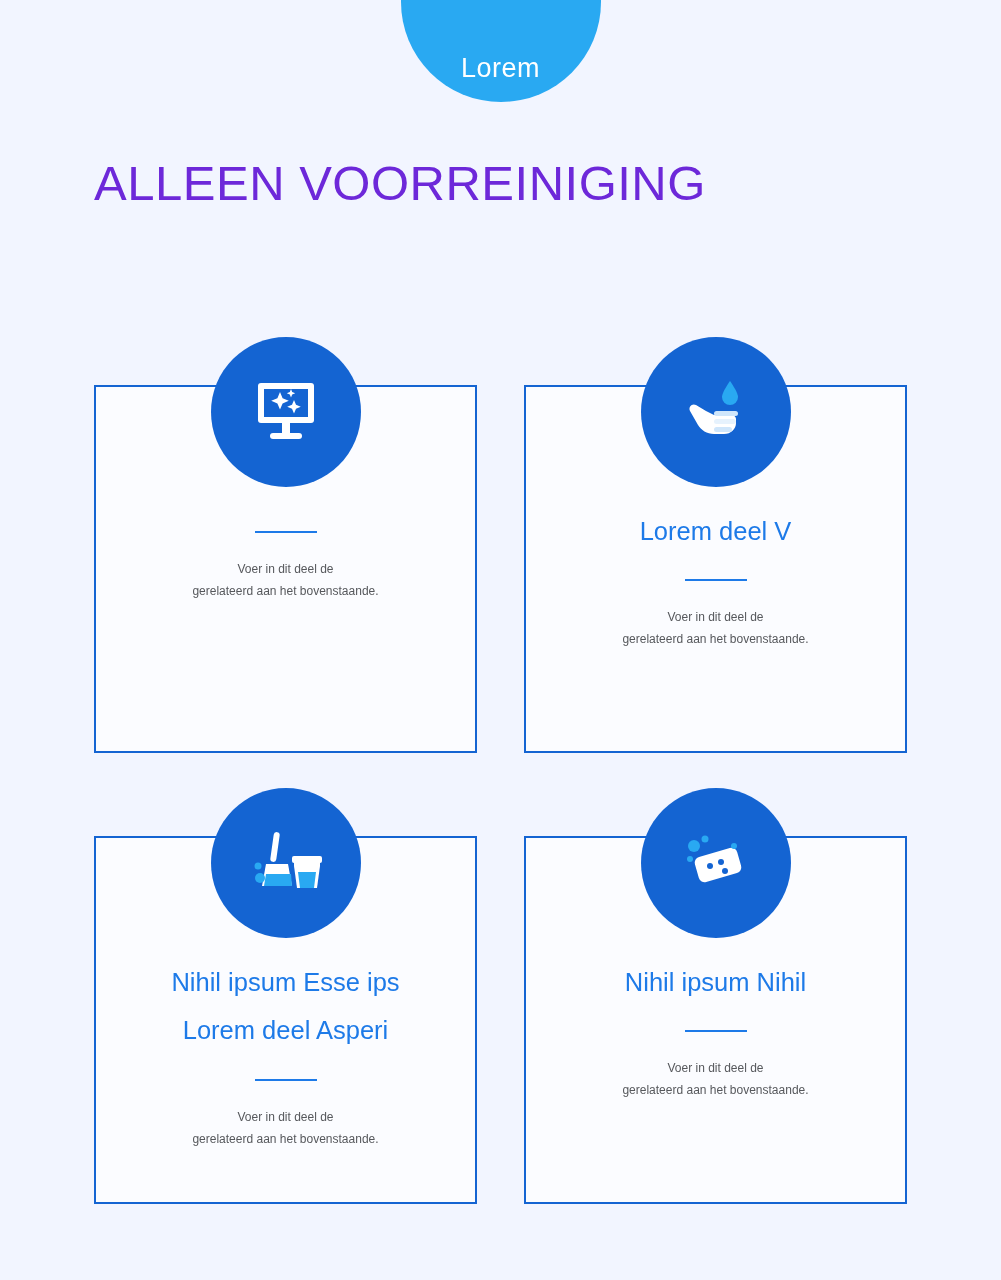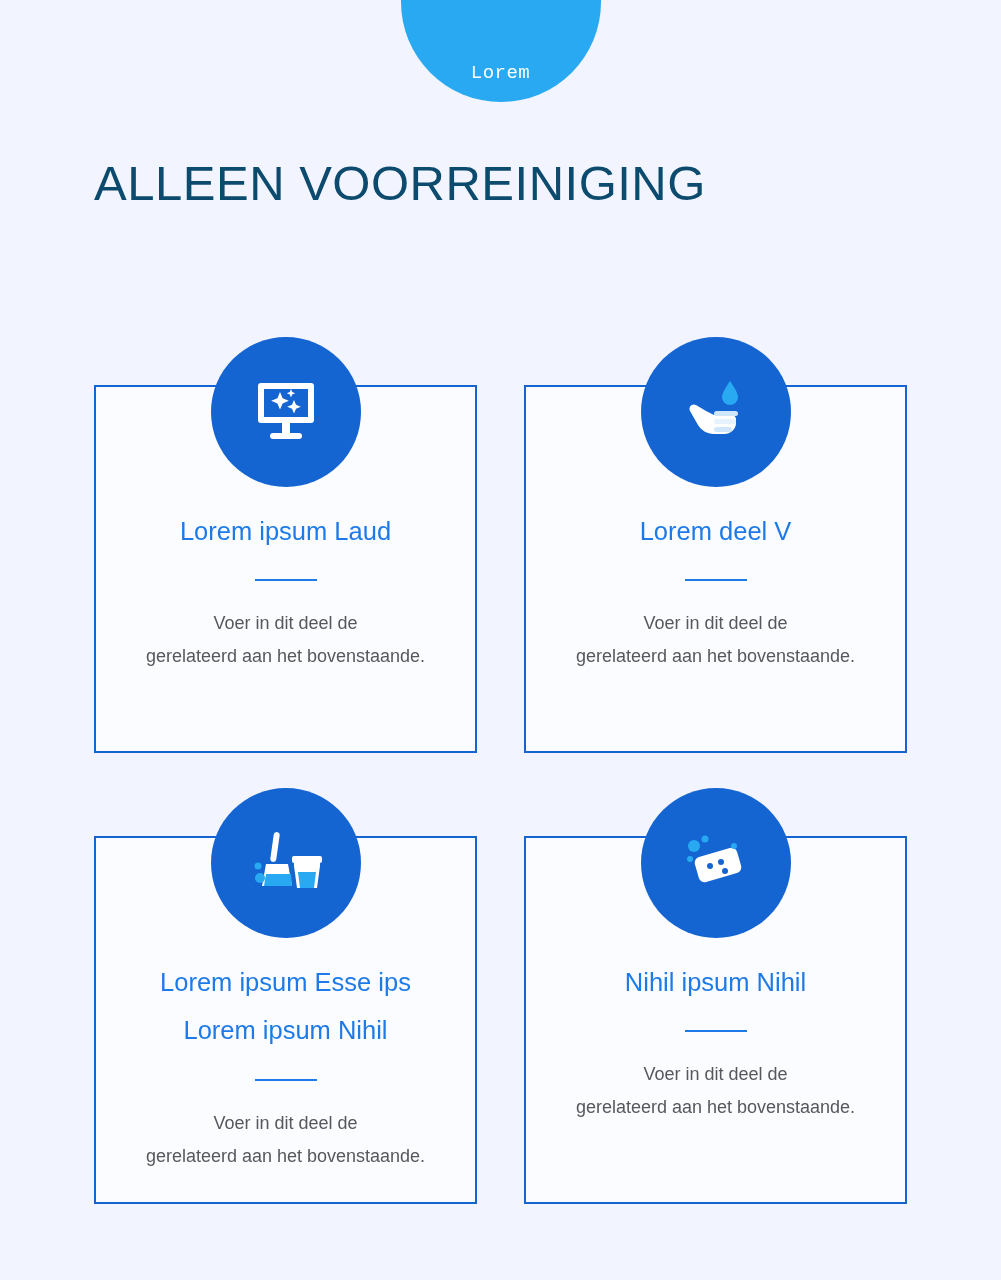--- a/index.html
+++ b/index.html
@@ -26,34 +26,33 @@
     background: #29a9f2;
     border-radius: 0 0 100px 100px;
     display: flex;
     align-items: flex-end;
     justify-content: center;
     padding-bottom: 18px;
     box-sizing: border-box;
   }
   .badge-label {
     color: #ffffff;
-    font-size: 19px;
+    font-size: 27px;
     font-weight: 400;
     letter-spacing: 0.5px;
-    font-family: Liberation Mono, monospace;
   }
 
   
   .heading {
     position: absolute;
     top: 150px;
     left: 0;
     width: 800px;
     text-align: center;
-    color: #0c4a6e;
+    color: #6d28d9;
     font-size: 49px;
     line-height: 1.36;
     letter-spacing: 0.5px;
     font-weight: 400;
   }
   .heading .line { display: block; }
 
   
   .grid {
     position: absolute;
@@ -120,21 +119,21 @@
 
   .divider {
     width: 62px;
     height: 2px;
     background: #1d7ae8;
     margin: 24px 0 26px 0;
   }
 
   .card-body {
     color: #56585c;
-    font-size: 18px;
+    font-size: 12px;
     line-height: 1.82;
     text-align: center;
     max-width: 310px;
   }
   .card-body .bline { display: block; }
 </style>
 </head>
 <body>
 
 <div class="badge">
@@ -155,21 +154,20 @@
         <rect x="20" y="14" width="44" height="28" fill="#1464d2"></rect>
         <rect x="38" y="48" width="8" height="10" fill="#ffffff"></rect>
         <rect x="26" y="58" width="32" height="6" rx="3" fill="#ffffff"></rect>
         <path d="M36 17 l2.6 6.2 6.2 2.6 -6.2 2.6 -2.6 6.2 -2.6 -6.2 -6.2 -2.6 6.2 -2.6z" fill="#ffffff"></path>
         <path d="M50 25 l2 4.8 4.8 2 -4.8 2 -2 4.8 -2 -4.8 -4.8 -2 4.8 -2z" fill="#ffffff"></path>
         <path d="M47 14 l1.2 3 3 1.2 -3 1.2 -1.2 3 -1.2 -3 -3 -1.2 3 -1.2z" fill="#ffffff"></path>
       </svg>
     </div>
     <div class="card-inner">
       <div class="card-title">
-        <span class="tline">Lorem ipsum Laud</span>
       </div>
       <div class="divider"></div>
       <div class="card-body">
         <span class="bline">Voer in dit deel de</span>
         <span class="bline">gerelateerd aan het bovenstaande.</span>
       </div>
     </div>
   </div>
 
   <div class="card-wrap">
@@ -204,22 +202,22 @@
         <path d="M22 48 h25 l1 12 h-28z" fill="#29a9f2"></path>
         <path d="M50 34 h26 v6 l-3 22 h-20 l-3 -22z" fill="#ffffff"></path>
         <rect x="48" y="30" width="30" height="7" rx="2" fill="#ffffff"></rect>
         <path d="M54 46 h18 l-2 16 h-14z" fill="#29a9f2"></path>
         <circle cx="16" cy="52" r="5" fill="#29a9f2"></circle>
         <circle cx="14" cy="40" r="3.5" fill="#29a9f2"></circle>
       </svg>
     </div>
     <div class="card-inner">
       <div class="card-title">
-        <span class="tline">Lorem ipsum Esse ips</span>
-        <span class="tline">Lorem ipsum Nihil</span>
+        <span class="tline">Nihil ipsum Esse ips</span>
+        <span class="tline">Lorem deel Asperi</span>
       </div>
       <div class="divider"></div>
       <div class="card-body">
         <span class="bline">Voer in dit deel de</span>
         <span class="bline">gerelateerd aan het bovenstaande.</span>
       </div>
     </div>
   </div>
 
   <div class="card-wrap">

